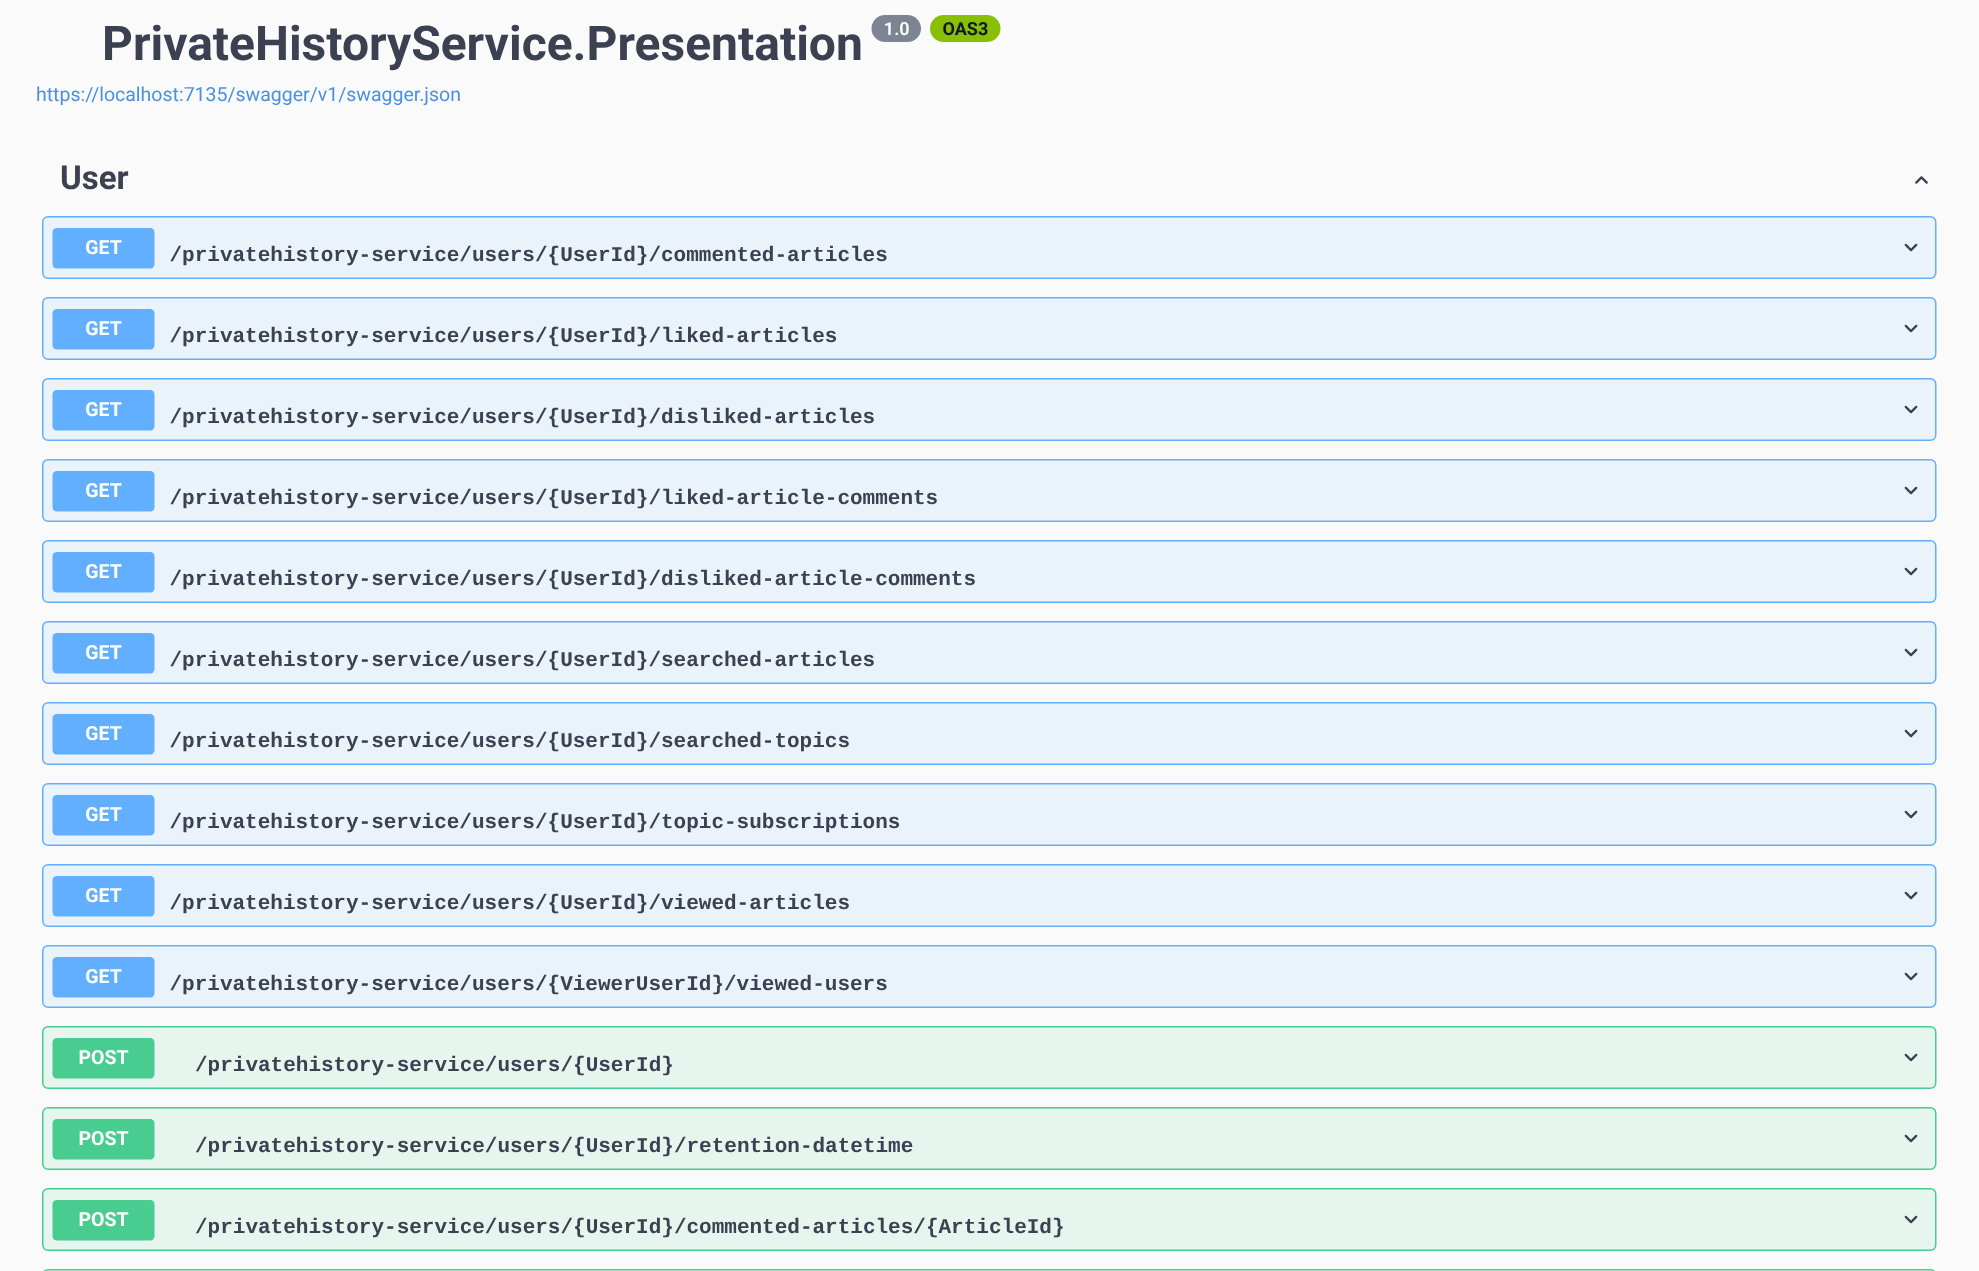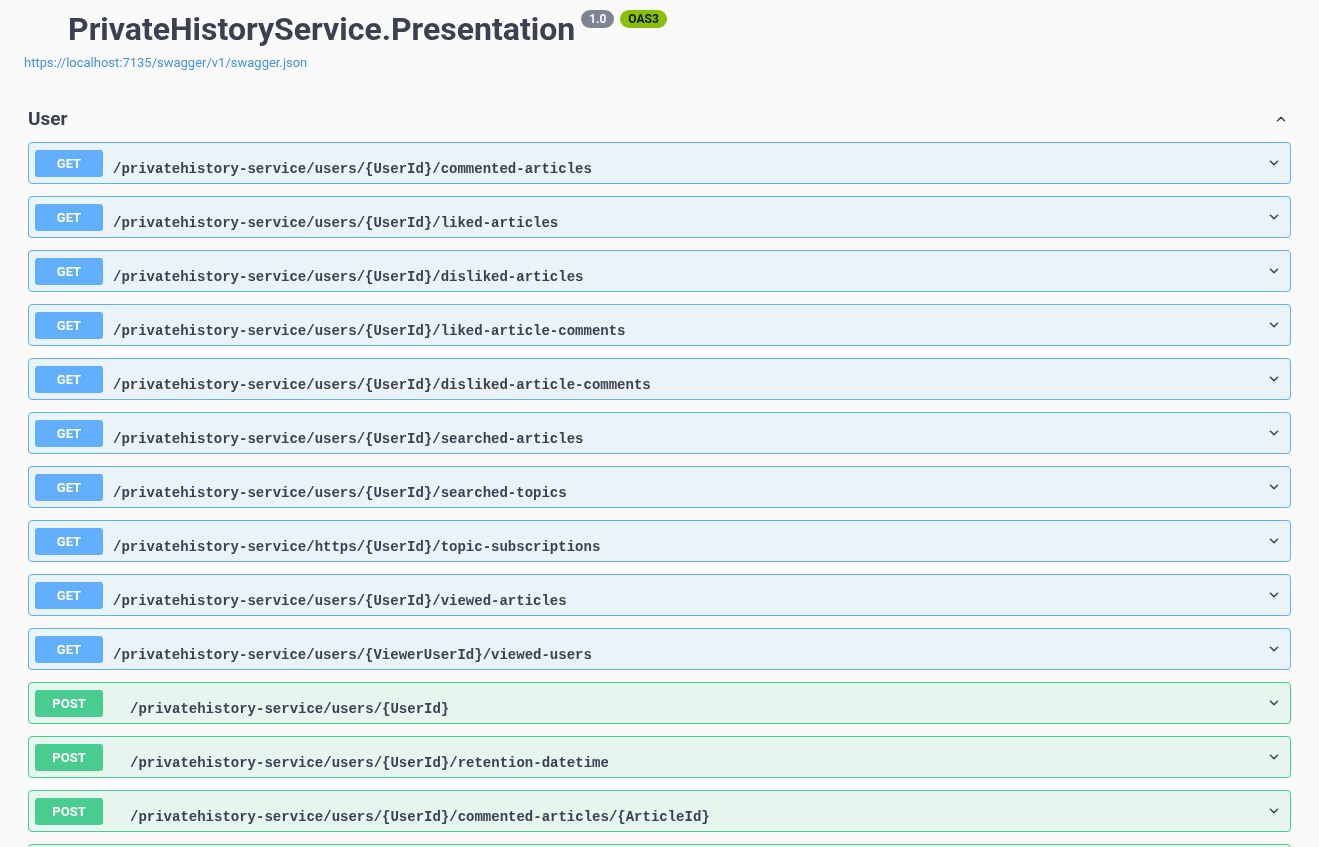--- a/index.html
+++ b/index.html
@@ -44,23 +44,24 @@
   }
   .tag-section { margin-top: 28px; }
   .tag-header {
     display: flex;
     justify-content: space-between;
     align-items: center;
     padding: 8px 4px 12px 4px;
     cursor: pointer;
   }
   .tag-name {
-    font-size: 19px;
-    font-weight: 700;
-    color: #3b4151;
+    font-size: 22px;
+    font-weight: 700;
+    color: #3b4151;
+    margin-left: 12px;
   }
   .operations { padding: 0 4px; }
   .opblock {
     display: flex;
     align-items: center;
     border-radius: 4px;
     margin-bottom: 12px;
     padding: 6px;
     cursor: pointer;
     border: 1px solid;
@@ -185,21 +186,21 @@
         <span class="method">GET</span>
         <span class="path">/privatehistory-service/users/{UserId}/searched-topics</span>
         <span class="chevron">
           <svg viewBox="0 0 24 24" fill="none" stroke="currentColor" stroke-width="2.5" stroke-linecap="round" stroke-linejoin="round">
             <polyline points="6 9 12 15 18 9"></polyline>
           </svg>
         </span>
       </div>
       <div class="opblock get">
         <span class="method">GET</span>
-        <span class="path">/privatehistory-service/https/{UserId}/topic-subscriptions</span>
+        <span class="path">/privatehistory-service/users/{UserId}/topic-subscriptions</span>
         <span class="chevron">
           <svg viewBox="0 0 24 24" fill="none" stroke="currentColor" stroke-width="2.5" stroke-linecap="round" stroke-linejoin="round">
             <polyline points="6 9 12 15 18 9"></polyline>
           </svg>
         </span>
       </div>
       <div class="opblock get">
         <span class="method">GET</span>
         <span class="path">/privatehistory-service/users/{UserId}/viewed-articles</span>
         <span class="chevron">

